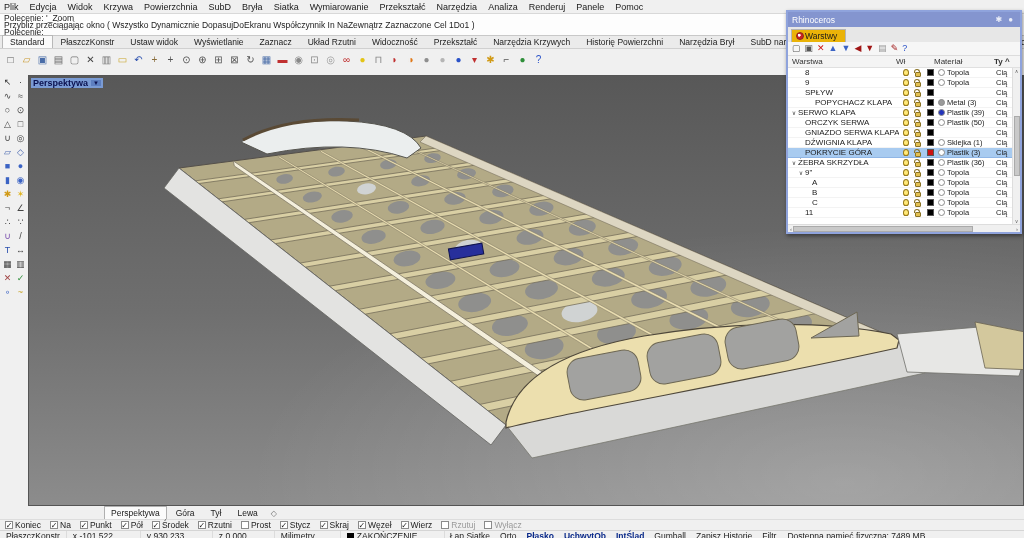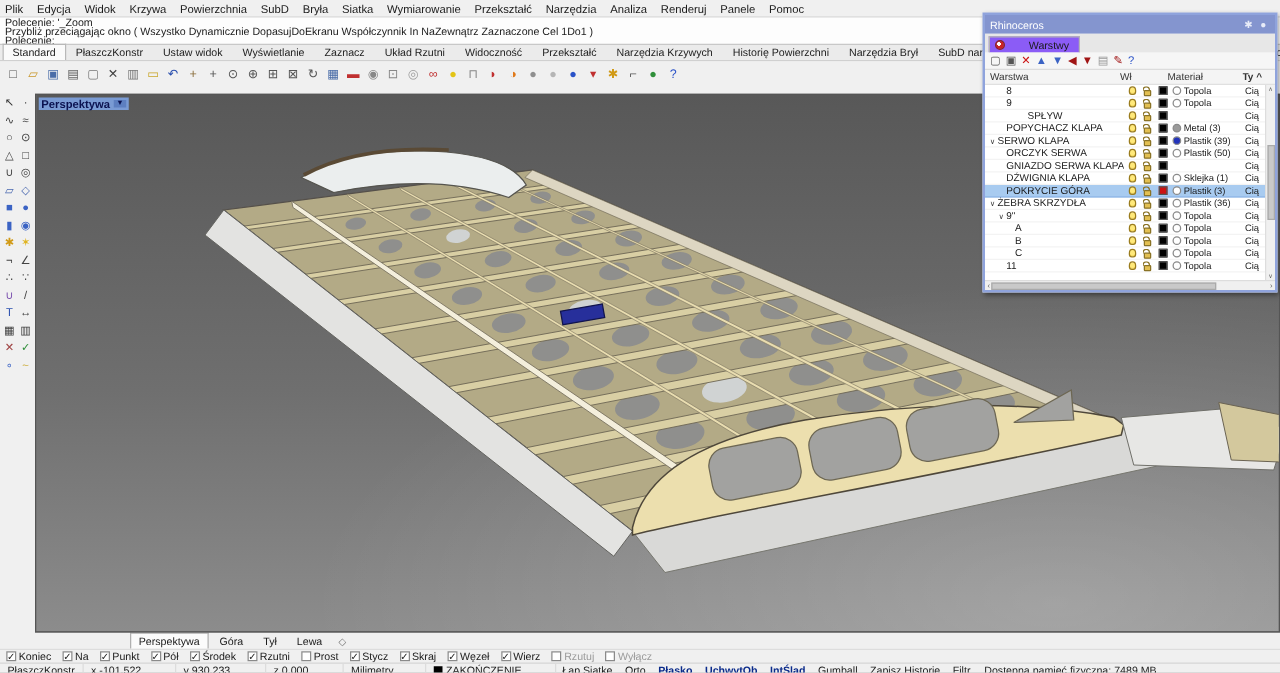--- a/index.html
+++ b/index.html
@@ -51,21 +51,21 @@
   .statusbar .toggle { padding:0 5px; white-space:nowrap; }
   .statusbar .toggle.on { font-weight:bold; color:#0a2a8a; }
   .swatch-sq { width:7px; height:7px; background:#000; display:inline-block; }
 
   
   .panel { position:absolute; left:786px; top:10px; width:236px; height:224px; background:#f0f0f0; border:2px solid #8fa3dc; box-shadow:1px 2px 4px rgba(0,0,0,.45); z-index:10; display:flex; flex-direction:column; }
   .panel-title { height:15px; background:#8495cf; color:#fff; font-size:8.5px; display:flex; align-items:center; padding:0 4px; flex:0 0 auto; }
   .panel-title .sp { flex:1; }
   .panel-title .pticon { color:#e8ecf8; font-size:8px; padding:0 3px; }
   .panel-tabs { height:15px; background:#e7e7e7; display:flex; align-items:flex-end; padding-left:3px; flex:0 0 auto; }
-  .panel-tabs .ptab { background:#8b5cf6; border:1px solid #b5b5b5; border-bottom:none; font-size:8.5px; padding:1px 8px 1px 4px; display:flex; align-items:center; gap:19px; }
+  .panel-tabs .ptab { background:#eab308; border:1px solid #b5b5b5; border-bottom:none; font-size:8.5px; padding:1px 8px 1px 4px; display:flex; align-items:center; gap:1px; }
   .rhino-logo { width:8px; height:8px; border-radius:50%; background:radial-gradient(circle at 35% 35%, #fff 0 25%, #c22 30% 100%); display:inline-block; border:1px solid #822; }
   .panel-toolbar { height:14px; background:#f6f6f6; display:flex; align-items:center; gap:4px; padding-left:4px; border-bottom:1px solid #dcdcdc; flex:0 0 auto; }
   .panel-toolbar .pico { font-size:9px; line-height:9px; }
   .layer-head { height:12px; display:flex; align-items:center; font-size:8px; color:#333; background:#f4f4f4; border-bottom:1px solid #e0e0e0; padding-right:8px; flex:0 0 auto; }
   .lh-name { flex:1; padding-left:4px; }
   .lh-on { width:38px; }
   .lh-mat { width:60px; }
   .lh-ty { width:18px; overflow:hidden;font-weight:bold; }
   .layer-rows { position:relative; flex:1; background:#fff; overflow:hidden; padding-right:8px; }
   .lrow { height:10px; display:flex; align-items:center; font-size:8px; border-bottom:1px solid #f3f3f3; }
@@ -471,41 +471,41 @@
           <span class="cell c-sw">
             <span class="lsw" style="background: rgb(0, 0, 0);"></span>
           </span>
           <span class="cell c-mc">
             <span class="mcirc" style="background: rgb(255, 255, 255);"></span>
           </span>
           <span class="cell c-mt">Topola</span>
           <span class="cell c-ty">Cią</span>
         </div>
         <div class="lrow">
-          <span class="lname" style="padding-left: 9px; margin-left: 17px;">
+          <span class="lname" style="padding-left: 9px;">
             <span class="arr"></span>
             <span>SPŁYW</span>
           </span>
           <span class="cell c-bulb">
             <span class="bulb"></span>
           </span>
           <span class="cell c-lock">
             <span class="lock"></span>
           </span>
           <span class="cell c-sw">
             <span class="lsw" style="background: rgb(0, 0, 0);"></span>
           </span>
           <span class="cell c-mc">
             <span class="mcirc" style="visibility: hidden;"></span>
           </span>
           <span class="cell c-mt"></span>
           <span class="cell c-ty">Cią</span>
         </div>
         <div class="lrow">
-          <span class="lname" style="padding-left: 9px;">
+          <span class="lname" style="padding-left: 19px;">
             <span class="arr"></span>
             <span>POPYCHACZ KLAPA</span>
           </span>
           <span class="cell c-bulb">
             <span class="bulb"></span>
           </span>
           <span class="cell c-lock">
             <span class="lock"></span>
           </span>
           <span class="cell c-sw">

